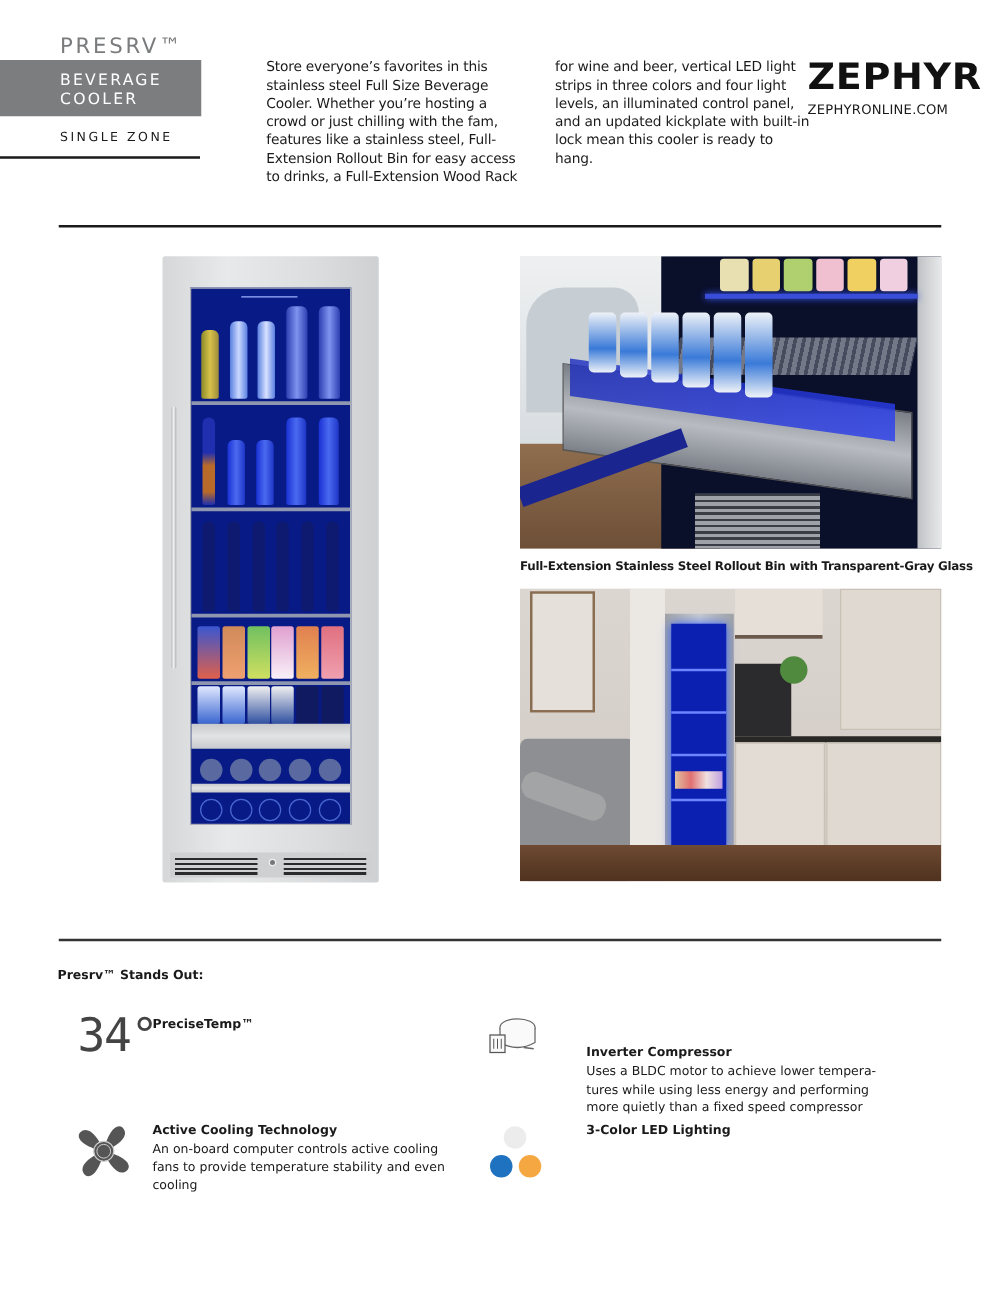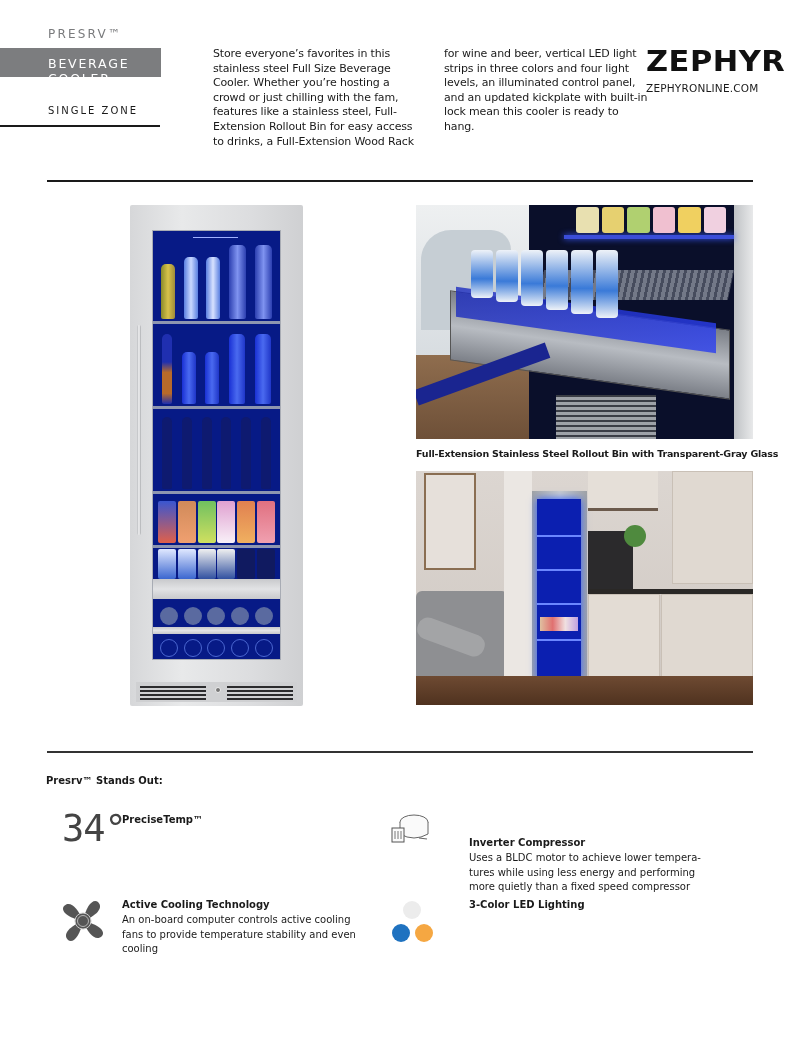--- a/index.html
+++ b/index.html
@@ -1,20 +1,20 @@
 <!DOCTYPE html>
 <html><head>
   <meta charset="utf-8">
   <style>
     * { box-sizing: border-box; margin: 0; padding: 0; }
     html, body { width: 802px; height: 1037px; background: #ffffff; overflow: hidden; }
     body { position: relative; font-family: "Liberation Sans", sans-serif; color: #1a1a1a; }
 
-    .brand-eyebrow { position: absolute; left: 48px; top: 27px; font-size: 12px; letter-spacing: 2.2px; color: #7a7b7d; font-family: "DejaVu Sans", sans-serif; }
-    .brand-banner { position: absolute; left: 0; top: 48px; width: 161px; height: 29px; background: #7c7d7f; padding: 8px 0 0 48px; }
+    .brand-eyebrow { position: absolute; left: 48px; top: 27px; font-size: 17px; letter-spacing: 2.2px; color: #7a7b7d; font-family: "DejaVu Sans", sans-serif; }
+    .brand-banner { position: absolute; left: 0; top: 48px; width: 161px; height: 45px; background: #7c7d7f; padding: 8px 0 0 48px; }
     .brand-banner span { display: block; color: #ffffff; font-size: 12.5px; letter-spacing: 1.8px; line-height: 15px; font-family: "DejaVu Sans", sans-serif; }
     .brand-sub { position: absolute; left: 48px; top: 105px; font-size: 10px; letter-spacing: 2px; color: #1a1a1a; font-family: "DejaVu Sans", sans-serif; text-align: right; }
     .brand-sub-rule { position: absolute; left: 0; top: 125px; width: 160px; height: 2px; background: #1a1a1a; }
 
     .intro-col { position: absolute; top: 47px; width: 205px; font-size: 11px; line-height: 14.6px; color: #1a1a1a; font-family: "DejaVu Sans", sans-serif; letter-spacing: -0.15px; }
     .intro-col.c1 { left: 213px; }
     .intro-col.c2 { left: 429px; margin-left: 15px; }
 
     .logo { position: absolute; left: 646px; top: 44px; font-family: "DejaVu Sans", sans-serif; font-weight: 900; font-size: 29px; letter-spacing: 0.5px; color: #111; transform: scaleX(1.05); transform-origin: left; }
     .logo-url { position: absolute; left: 646px; top: 82px; font-size: 10.5px; color: #1a1a1a; letter-spacing: 0.2px; font-family: "DejaVu Sans", sans-serif; }

